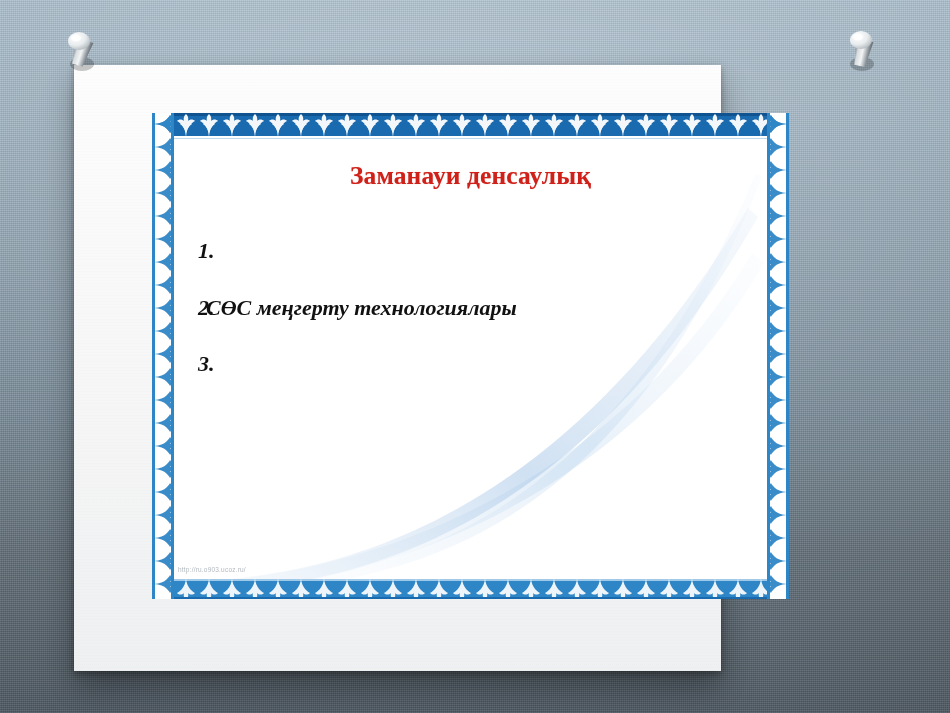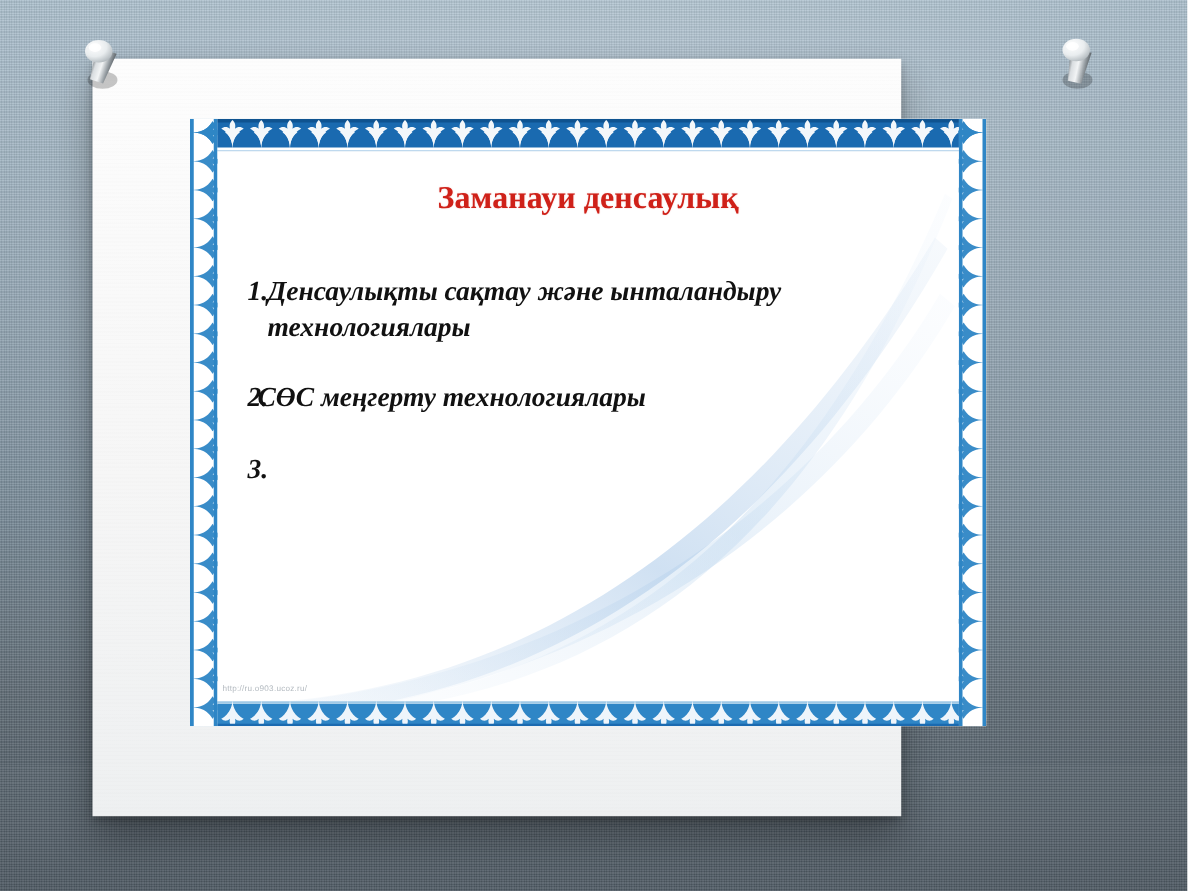--- a/index.html
+++ b/index.html
@@ -40,21 +40,21 @@
     position: absolute;
     inset: 0;
     background: radial-gradient(ellipse 120% 90% at 50% 22%, rgba(255,255,255,0.18) 0%, rgba(255,255,255,0) 55%, rgba(0,0,0,0.14) 100%);
     pointer-events: none;
   }
 
   
   #paper {
     position: absolute;
     left: 74px;
-    top: 47px;
+    top: 65px;
     width: 647px;
     height: 606px;
     background: linear-gradient(to bottom, #fdfdfd 0%, #f6f6f6 55%, #eef0f1 100%);
     box-shadow:
       0 3px 7px rgba(0,0,0,0.30),
       0 14px 26px rgba(0,0,0,0.22),
       0 26px 38px rgba(0,0,0,0.13);
   }
   #paper-grain {
     position: absolute;
@@ -352,21 +352,20 @@
       </svg>
 
       <div id="content">
         <h1 id="title">
           <span class="t-line">Заманауи денсаулық</span>
         </h1>
 
         <ul id="list">
           <li>
             <span class="num">1.</span>
-            <span class="txt">Денсаулықты сақтау және ынталандыру технологиялары</span>
           </li>
           <li class="tight">
             <span class="num">2.</span>
             <span class="txt">СӨС меңгерту технологиялары</span>
           </li>
           <li class="tight">
             <span class="num">3.</span>
           </li>
         </ul>
       </div>

